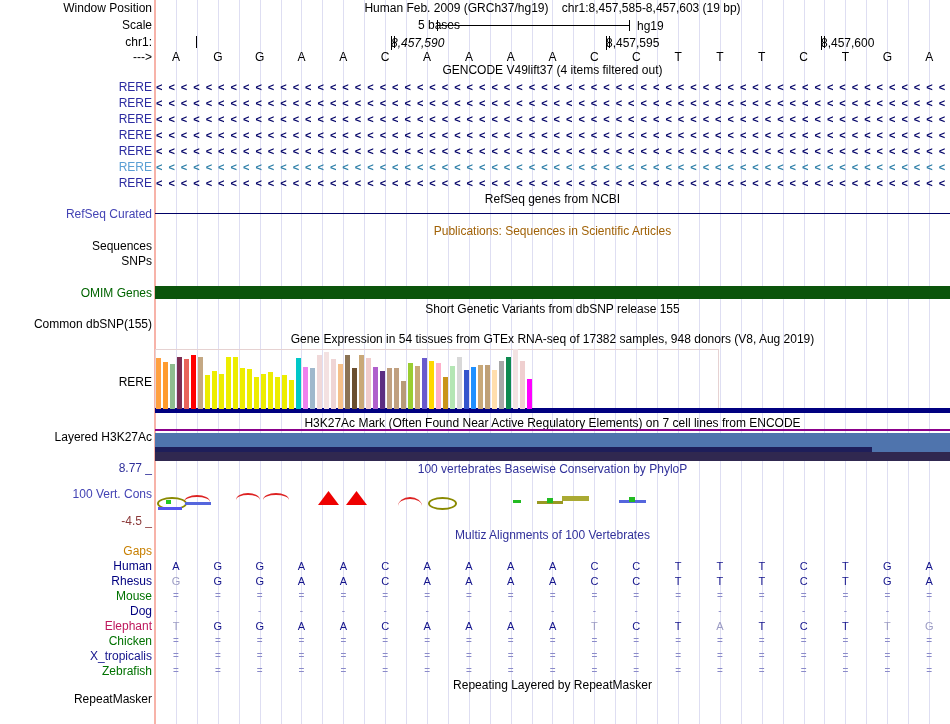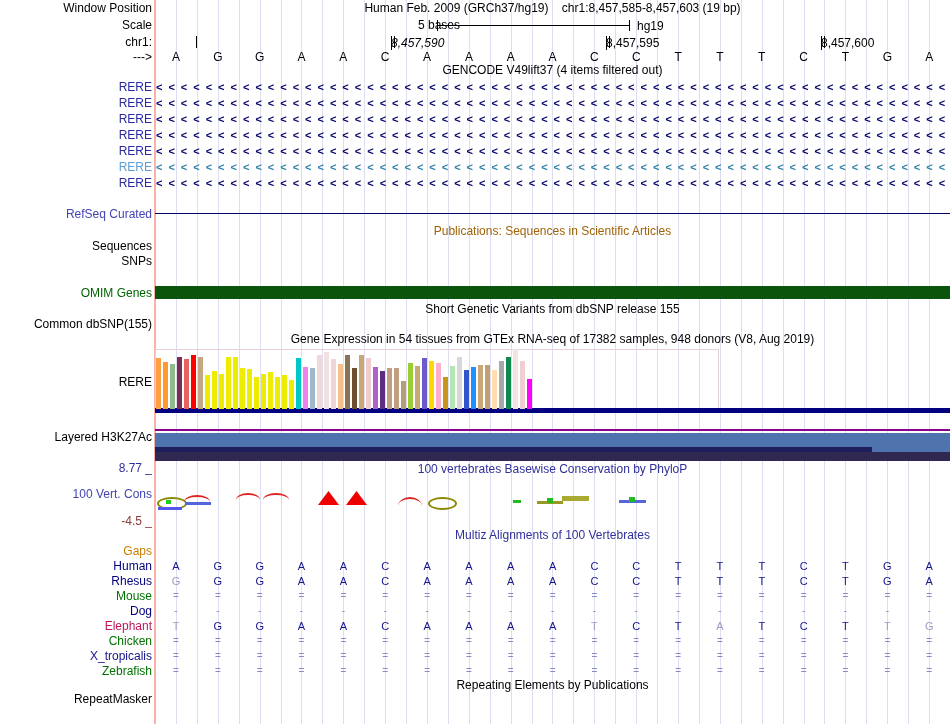--- a/index.html
+++ b/index.html
@@ -38,26 +38,28 @@
     <div class="lbl" style="top: 287px; color: rgb(0, 100, 0);">OMIM Genes</div>
     <div class="lbl" style="top: 318px; color: rgb(0, 0, 0);">Common dbSNP(155)</div>
     <div class="lbl" style="top: 376px; color: rgb(0, 0, 0);">RERE</div>
     <div class="lbl" style="top: 431px; color: rgb(0, 0, 0);">Layered H3K27Ac</div>
     <div class="lbl" style="top: 462px; color: rgb(48, 48, 154);">8.77 _</div>
     <div class="lbl" style="top: 488px; color: rgb(67, 67, 180);">100 Vert. Cons</div>
     <div class="lbl" style="top: 515px; color: rgb(139, 58, 58);">-4.5 _</div>
     <div class="lbl" style="top: 693px; color: rgb(0, 0, 0);">RepeatMasker</div>
     <div class="ttl" style="top: 2px; color: rgb(0, 0, 0);">Human Feb. 2009 (GRCh37/hg19)    chr1:8,457,585-8,457,603 (19 bp)</div>
     <div class="ttl" style="top: 64px; color: rgb(0, 0, 0);">GENCODE V49lift37 (4 items filtered out)</div>
+    <div class="ttl" style="top: 193px; color: rgb(0, 0, 0);">RefSeq genes from NCBI</div>
     <div class="ttl" style="top: 225px; color: #a16207;">Publications: Sequences in Scientific Articles</div>
     <div class="ttl" style="top: 303px; color: rgb(0, 0, 0);">Short Genetic Variants from dbSNP release 155</div>
     <div class="ttl" style="top: 333px; color: rgb(0, 0, 0);">Gene Expression in 54 tissues from GTEx RNA-seq of 17382 samples, 948 donors (V8, Aug 2019)</div>
+    <div class="ttl" style="top: 417px; color: rgb(0, 0, 0);">H3K27Ac Mark (Often Found Near Active Regulatory Elements) on 7 cell lines from ENCODE</div>
     <div class="ttl" style="top: 463px; color: rgb(48, 48, 154);">100 vertebrates Basewise Conservation by PhyloP</div>
     <div class="ttl" style="top: 529px; color: rgb(48, 48, 154);">Multiz Alignments of 100 Vertebrates</div>
-    <div class="ttl" style="top: 679px; color: rgb(0, 0, 0);">Repeating Elements by Publications</div>
+    <div class="ttl" style="top: 679px; color: rgb(0, 0, 0);">Repeating Layered by RepeatMasker</div>
     <div class="lbl" style="top: 19px; right: 490px;">5 bases</div>
     <div style="position: absolute; left: 637px; top: 19px;">hg19</div>
     <div class="band" style="left: 437px; top: 25px; width: 192px; height: 1px; background: rgb(0, 0, 0);"></div>
     <div class="band" style="left: 437px; top: 20px; width: 1px; height: 11px; background: rgb(0, 0, 0);"></div>
     <div class="band" style="left: 629px; top: 20px; width: 1px; height: 11px; background: rgb(0, 0, 0);"></div>
     <div class="band" style="left: 155px; top: 213px; width: 795px; height: 1px; background: rgb(0, 0, 102);"></div>
     <div class="band" style="left: 155px; top: 286px; width: 795px; height: 13px; background: rgb(11, 84, 11);"></div>
     <div class="band" style="left: 155px; top: 349px; width: 562px; height: 60px; border: 1px solid rgb(230, 210, 210);"></div>
     <div class="band" style="left: 155px; top: 408px; width: 795px; height: 5px; background: rgb(0, 0, 128);"></div>
     <div class="band" style="left: 155px; top: 429px; width: 795px; height: 2px; background: rgb(139, 0, 139);"></div>

